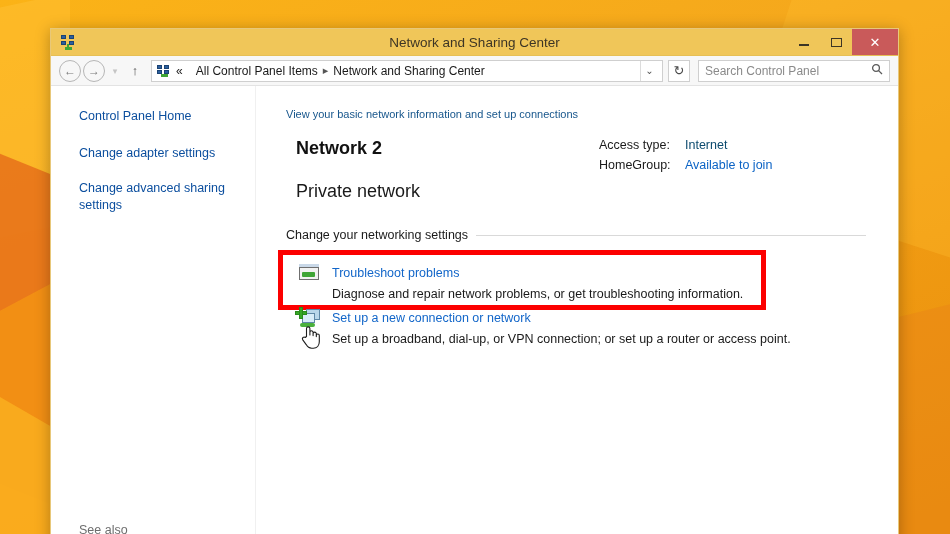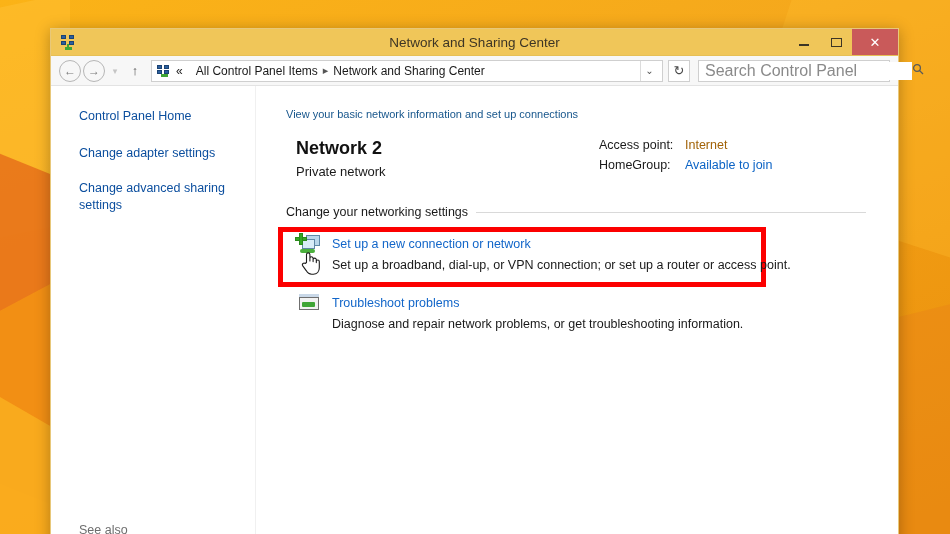--- a/index.html
+++ b/index.html
@@ -153,21 +153,21 @@
     display: flex; align-items: center; justify-content: center;
     font-size: 13px; color: #4a4a4a;
   }
   .searchbox {
     width: 192px; height: 22px; margin-left: 6px;
     border: 1px solid #cfcfcf; background: #fff;
     display: flex; align-items: center; padding: 0 6px;
     font-size: 12px;
   }
   .searchbox input {
-    flex: 1; border: none; outline: none; font-size: 16px;
+    flex: 1; border: none; outline: none; font-size: 12px;
     font-family: "Liberation Sans", sans-serif; color: #404040;
   }
   .searchbox input::placeholder { color: #8a8a8a; }
   .search-icon { color: #6a6a6a; font-size: 12px; }
 
   
   .body { flex: 1 1 auto; display: flex; min-height: 0; }
 
   .sidebar {
     width: 205px; flex: 0 0 205px;
@@ -196,25 +196,25 @@
     display: flex; align-items: center; gap: 8px;
     font-size: 12.5px; color: #1a1a1a; margin-bottom: 14px;
   }
   .section-head .rule {
     flex: 1 1 auto; height: 1px; background: #d9d9d9;
   }
 
   .net-row { display: flex; padding-left: 10px; }
   .net-left { width: 285px; }
   .net-name { font-size: 18px; font-weight: bold; color: #111; }
-  .net-type { font-size: 13px; color: #1a1a1a; margin-top: 5px; }
+  .net-type { font-size: 18px; color: #1a1a1a; margin-top: 22px; }
   .net-right { padding-left: 18px; }
   .det-row { display: flex; font-size: 12.5px; margin-bottom: 6px; align-items: center;}
   .det-key { width: 86px; color: #1a1a1a; }
-  .det-val { color: #a16207; }
+  .det-val { color: #0c4a6e; }
   .det-val.link { color: #0b63c5; }
   .plug-icon {
     width: 11px; height: 13px; margin-right: 5px; position: relative;
     display: inline-block; vertical-align: middle;
   }
   .plug-icon .pbody {
     position: absolute; left: 2px; top: 2px; width: 7px; height: 8px;
     background: #8fb8d8; border: 1px solid #5c88ad; border-radius: 1px;
   }
   .plug-icon .ppin1, .plug-icon .ppin2 {
@@ -373,67 +373,67 @@
 
 
       <div class="net-row">
         <div class="net-left">
           <div class="net-name">Network  2</div>
           <div class="net-type">Private network</div>
         </div>
         <div class="net-right">
 
           <div class="det-row">
-            <span class="det-key">Access point:</span>
+            <span class="det-key">Access type:</span>
             <span class="det-val">Internet</span>
           </div>
 
           <div class="det-row">
             <span class="det-key">HomeGroup:</span>
             <a class="det-val link">Available to join</a>
           </div>
 
 
         </div>
       </div>
 
       <div class="settings-section">
         <div class="section-head">
           <span>Change your networking settings</span>
           <span class="rule"></span>
         </div>
 
         <div class="highlight-box"></div>
+
+        <div class="action" style="margin-top:20px;">
+          <span class="ico-trouble">
+            <span class="tw"></span>
+            <span class="tw-bar"></span>
+            <span class="tw-green"></span>
+          </span>
+          <div class="action-texts">
+            <a class="action-title">Troubleshoot problems</a>
+            <div class="action-desc">Diagnose and repair network problems, or get troubleshooting information.</div>
+          </div>
+        </div>
 
         <div class="action">
           <span class="ico-newconn">
             <span class="mon-back"></span>
             <span class="mon-front"></span>
             <span class="mon-base"></span>
             <span class="plus-h"></span>
             <span class="plus-v"></span>
           </span>
           <div class="action-texts">
             <a class="action-title">Set up a new connection or network</a>
             <div class="action-desc">Set up a broadband, dial-up, or VPN connection; or set up a router or access point.</div>
           </div>
 
           <svg class="cursor-hand" viewBox="0 0 22 26">
             <path d="M7.5 13.5 V5.6 a1.7 1.7 0 0 1 3.4 0 V12 v-2.6 a1.6 1.6 0 0 1 3.2 0 V12.6 v-1.9 a1.6 1.6 0 0 1 3.2 0 V13.6 v-1.1 a1.5 1.5 0 0 1 3 0 v6.2 c0 3.6-2.3 6.5-6 6.5 h-1.6 c-3 0-4.3-1.5-5.5-3.6 L3.6 16.6 a1.7 1.7 0 0 1 2.6-2.1 z" fill="#ffffff" stroke="#1c1c1c" stroke-width="1.1" stroke-linejoin="round"></path>
           </svg>
         </div>
-
-        <div class="action" style="margin-top:20px;">
-          <span class="ico-trouble">
-            <span class="tw"></span>
-            <span class="tw-bar"></span>
-            <span class="tw-green"></span>
-          </span>
-          <div class="action-texts">
-            <a class="action-title">Troubleshoot problems</a>
-            <div class="action-desc">Diagnose and repair network problems, or get troubleshooting information.</div>
-          </div>
-        </div>
       </div>
 
     </div>
   </div>
 </div>
 
 </body></html>

